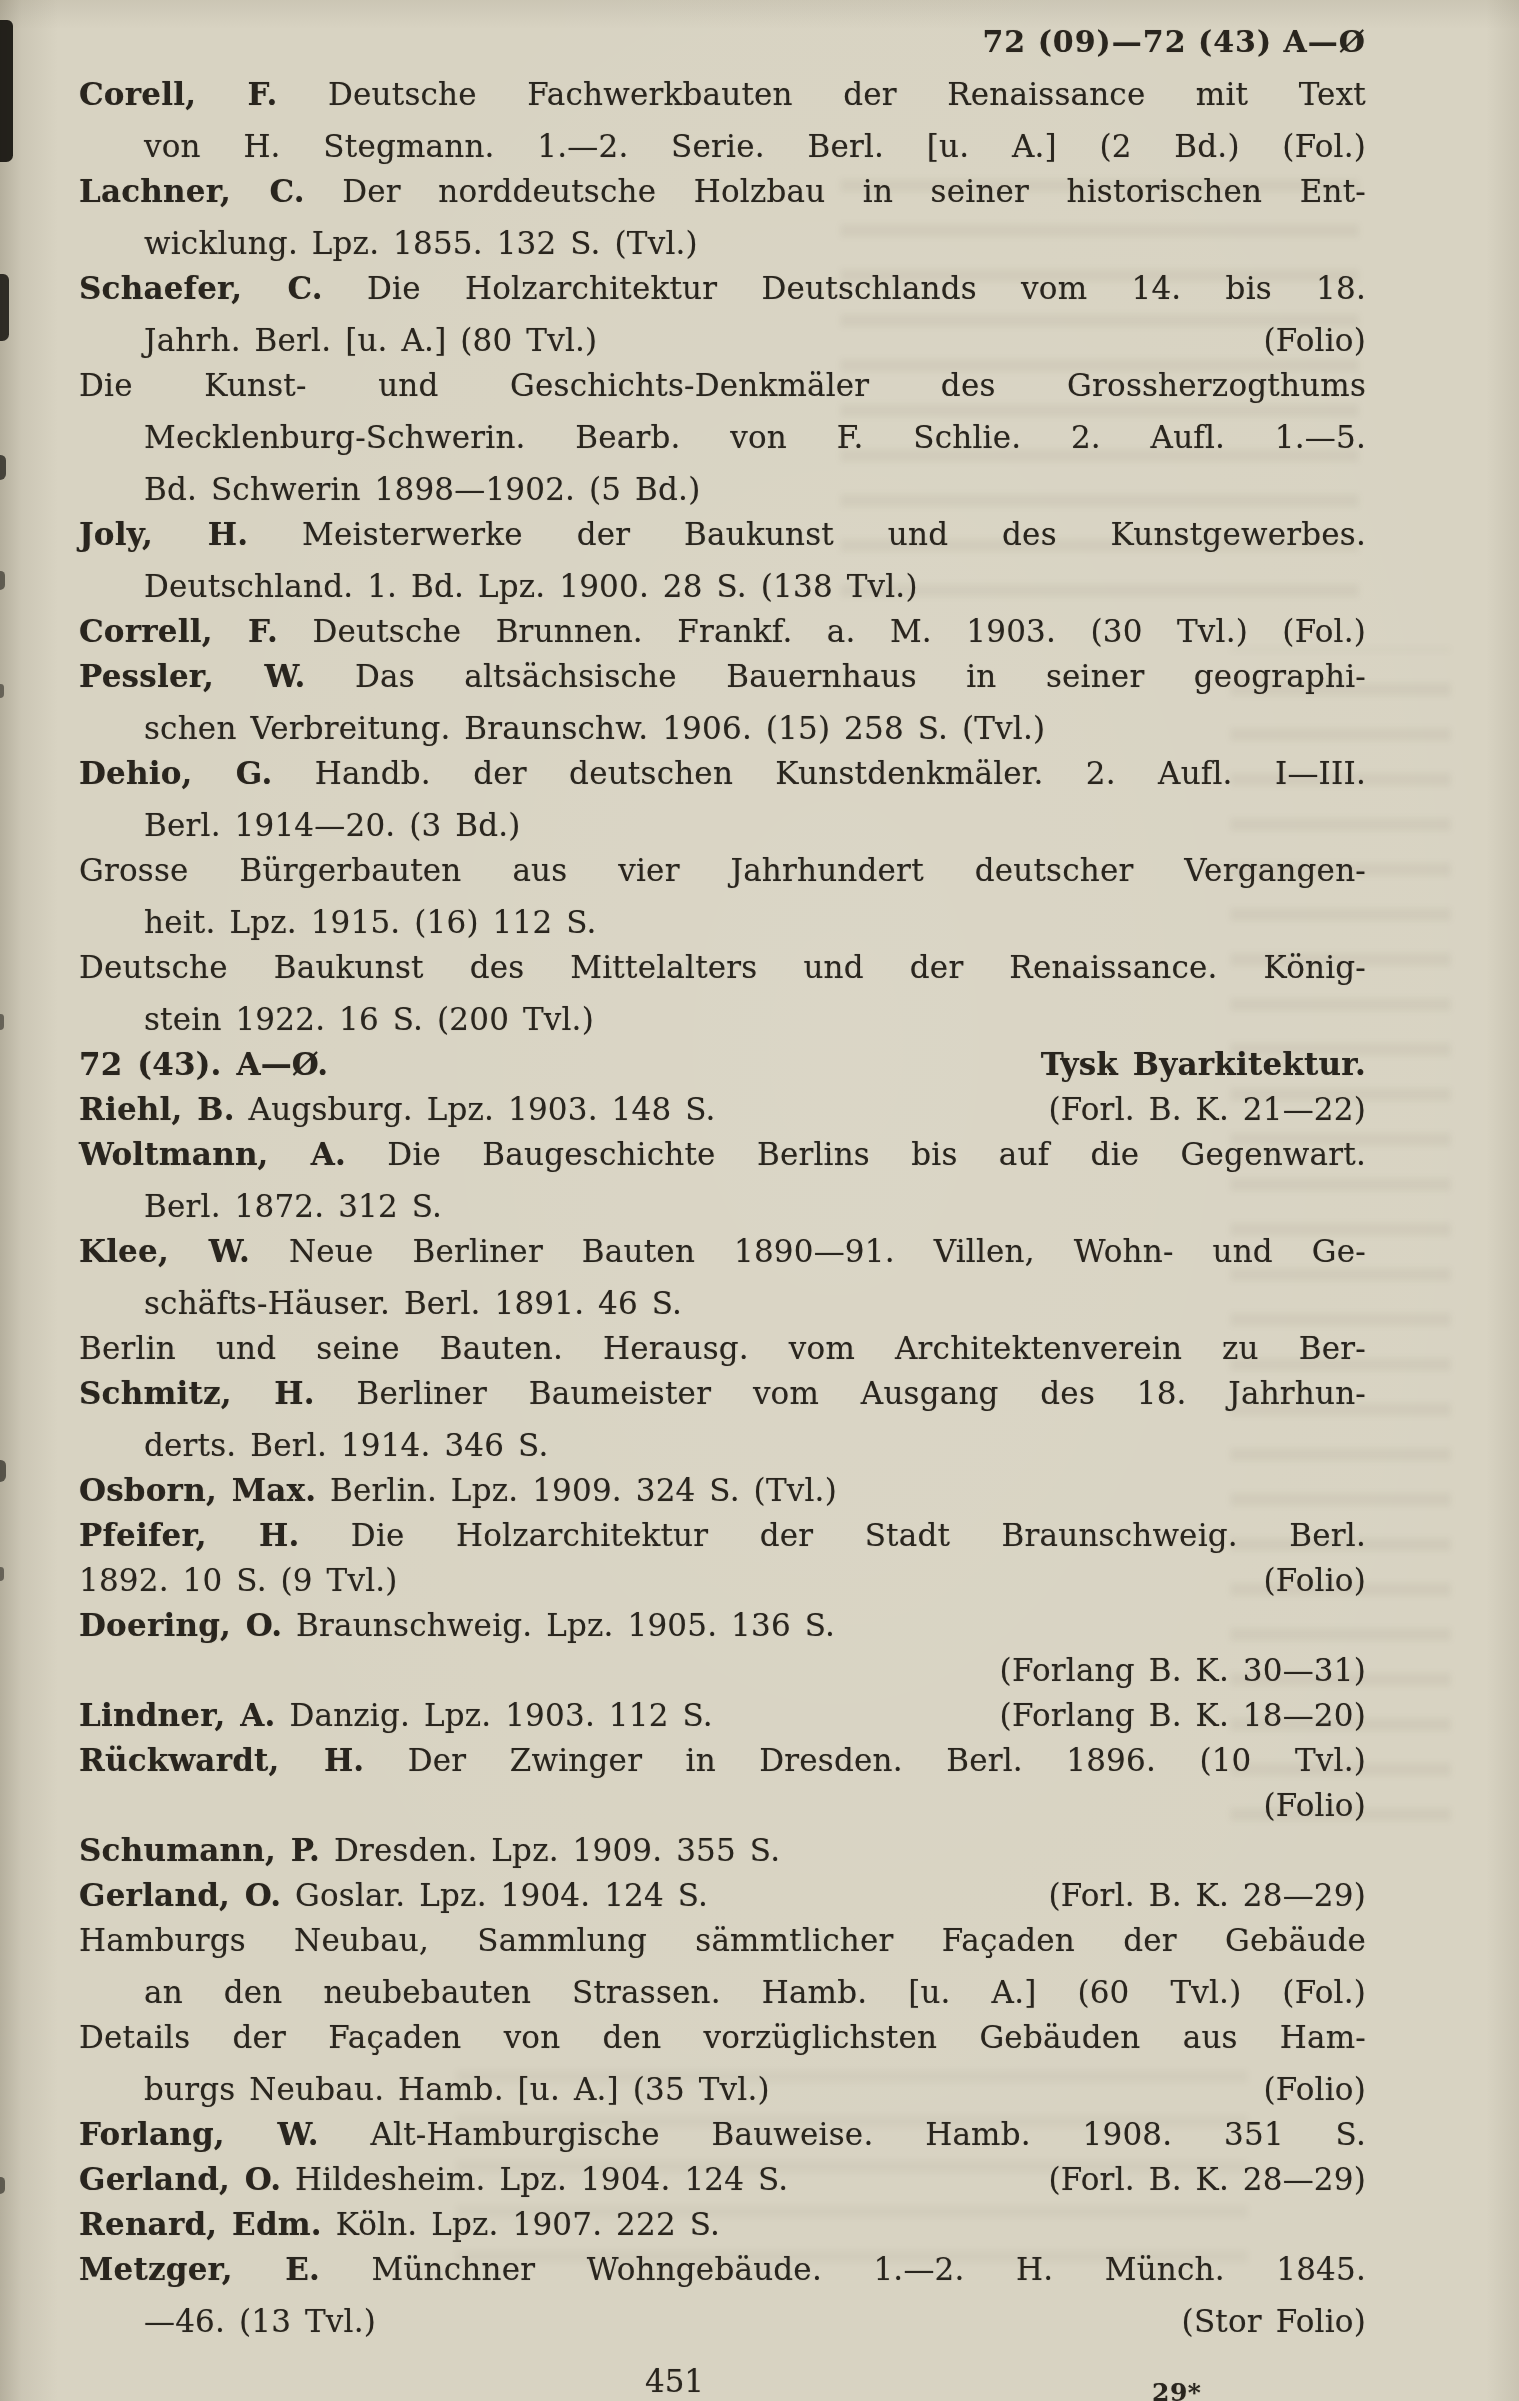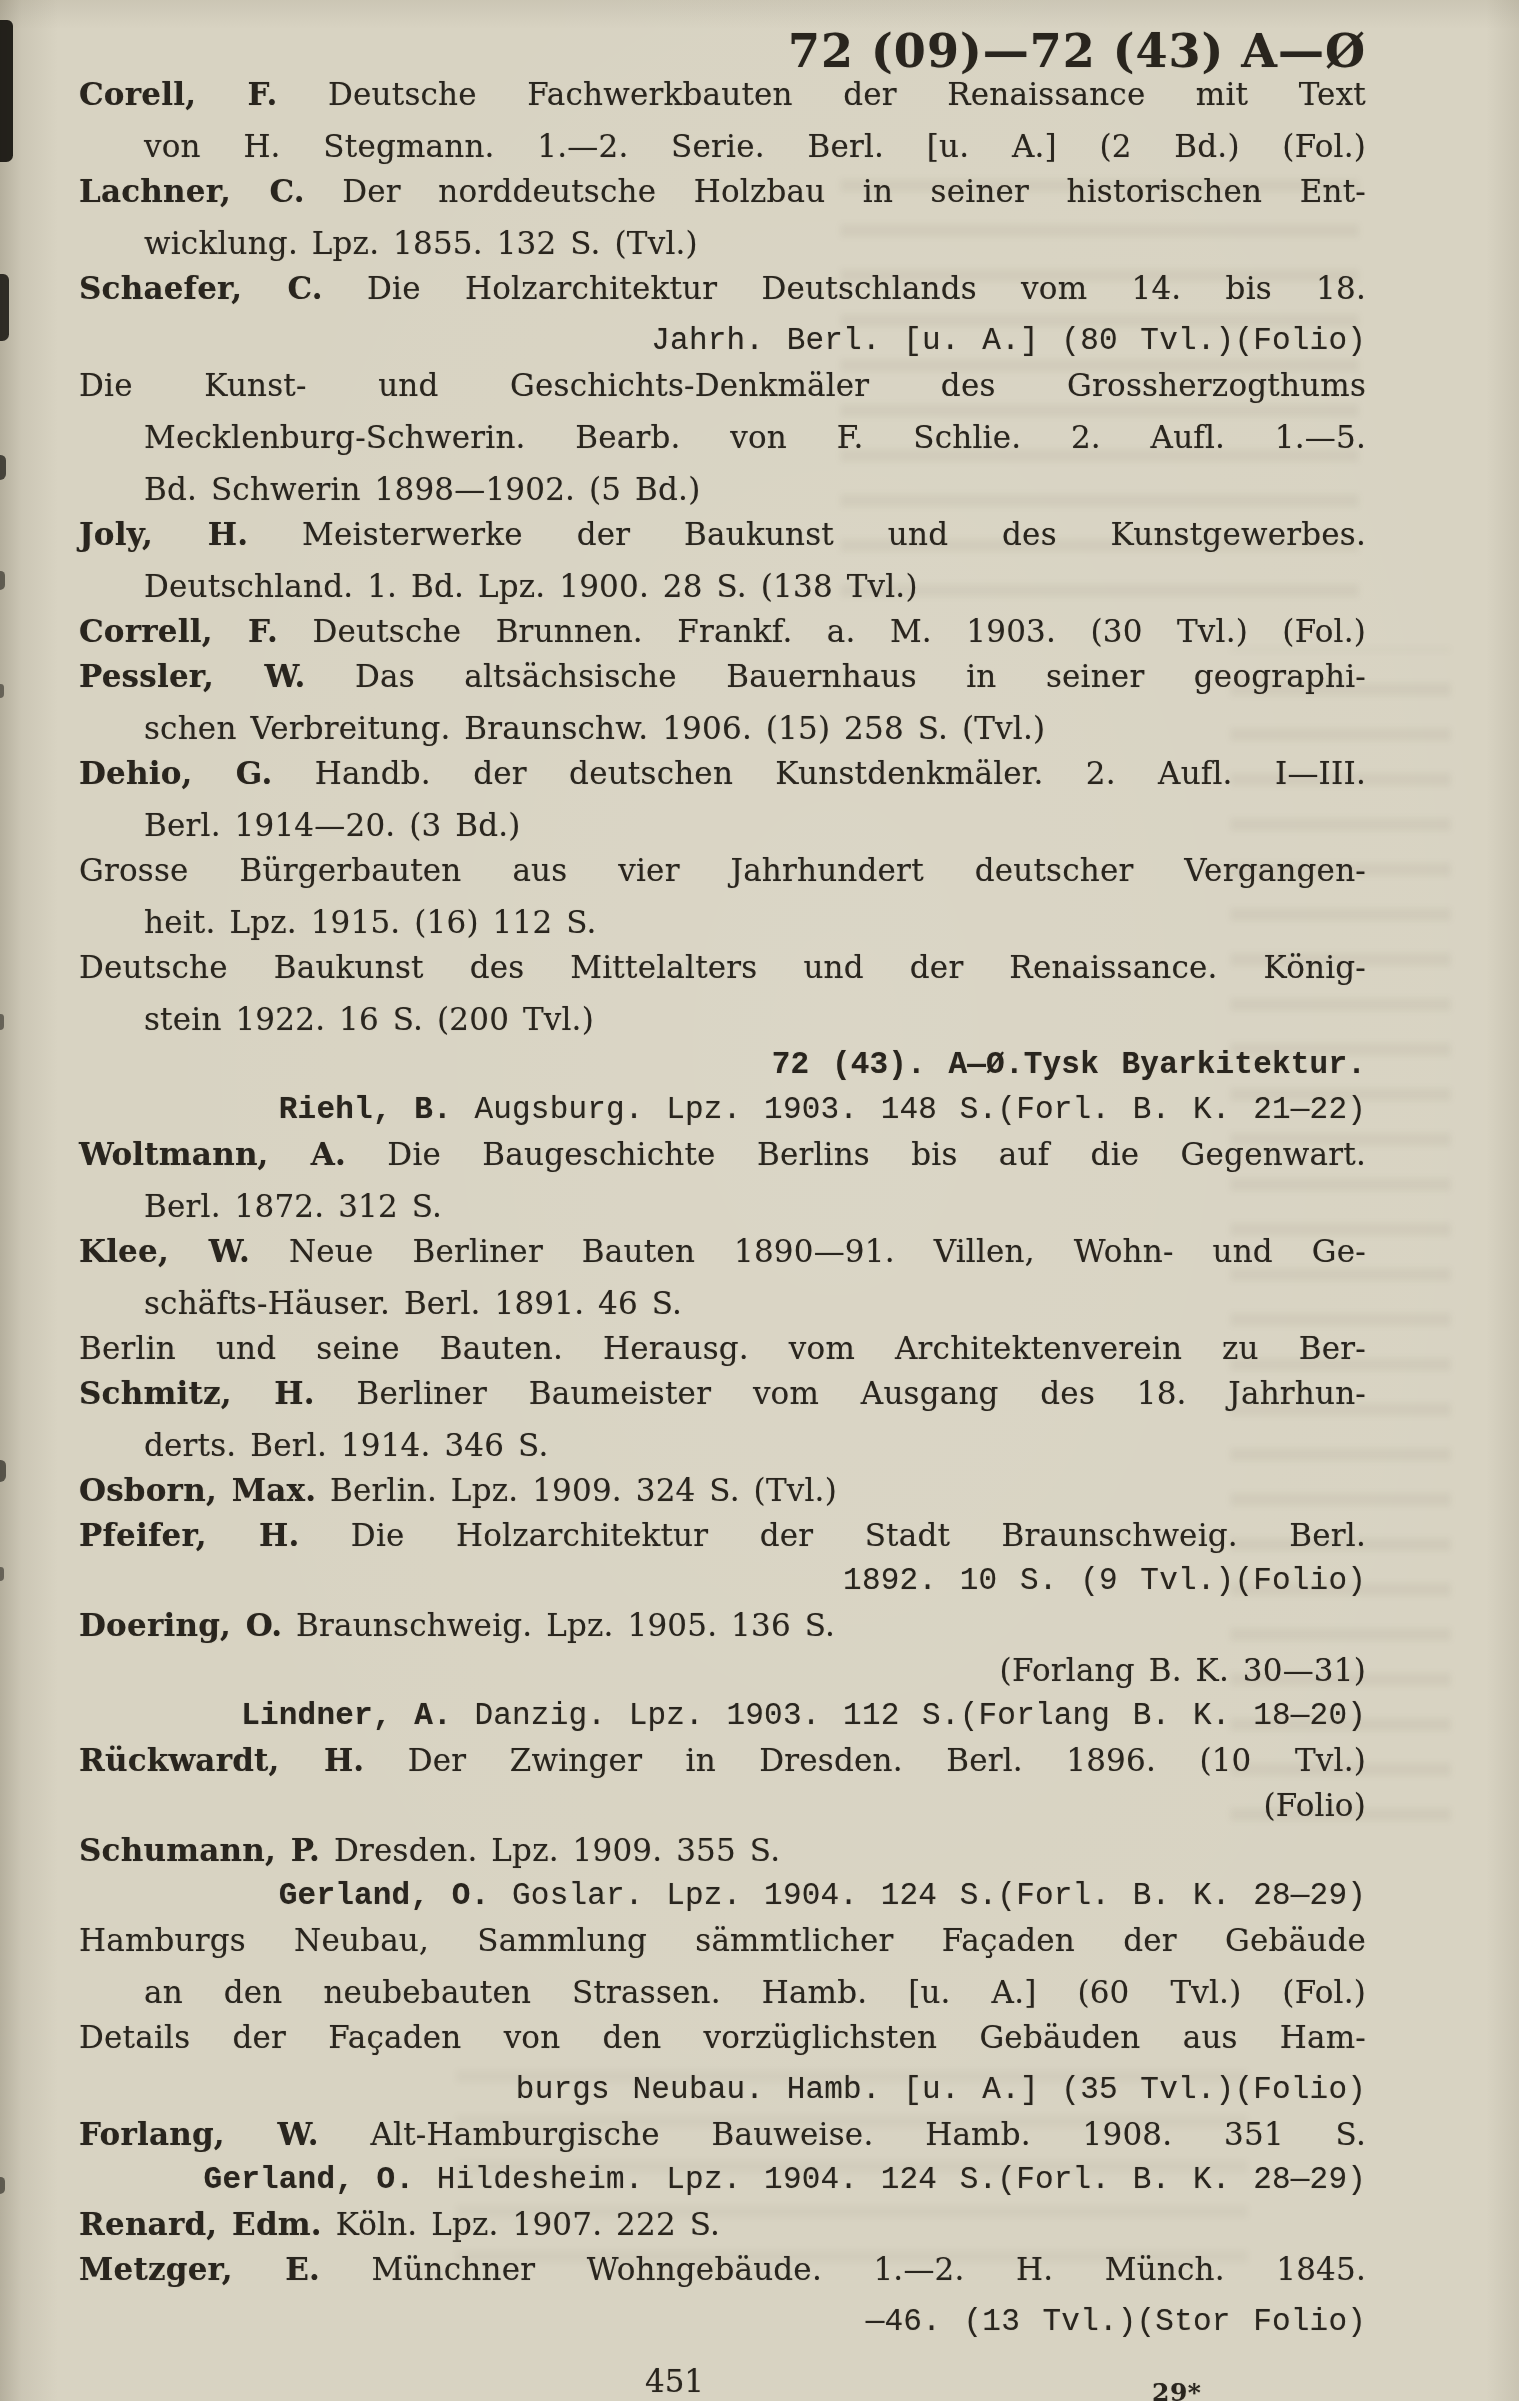--- a/index.html
+++ b/index.html
@@ -18,38 +18,38 @@
     font-family: "DejaVu Serif", "Liberation Serif", serif;
     color: var(--ink, #28241d);
     text-shadow: 0 0 1px rgba(43,38,32,0.35);
   }
 
   .running-header {
     position: absolute;
     top: 24px; left: 79px; width: 1287px;
     text-align: right;
     font-weight: bold;
-    font-size: 46px;
+    font-size: 30px;
     letter-spacing: 1px;
     white-space: nowrap;
   }
 
   .text-block {
     position: absolute;
     top: 72px; left: 79px; width: 1287px;
     font-size: 31px;
     word-spacing: 3.8px;
     letter-spacing: 0.2px;
   }
   .line { height: 45px; line-height: 45px; }
   .indent { margin-left: 65px; margin-top: 7px; }
   .t-j { text-align: justify; text-align-last: justify; }
   .t-l { text-align: left; }
   .t-r { text-align: right; }
-  .t-s { display: flex; justify-content: flex-end; font-family: Liberation Mono, monospace; }
+  .t-s { display: flex; justify-content: space-between; }
   .b { font-weight: bold; }
   .lp { white-space: nowrap; }
   .t-j .lp { white-space: normal; }
   .rp { white-space: nowrap; }
 
   .footer-page {
     position: absolute;
     top: 2363px; left: 617px; width: 115px;
     text-align: center;
     font-size: 31px;

